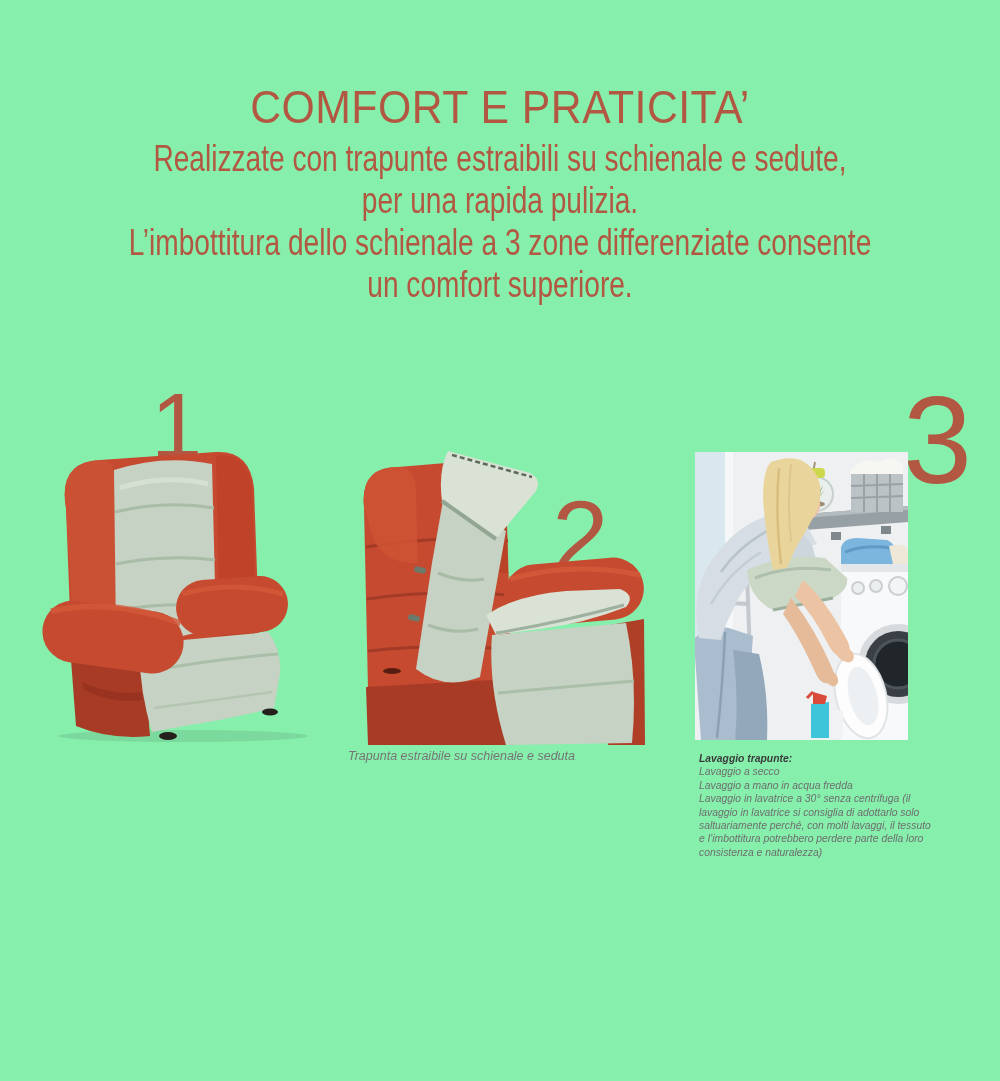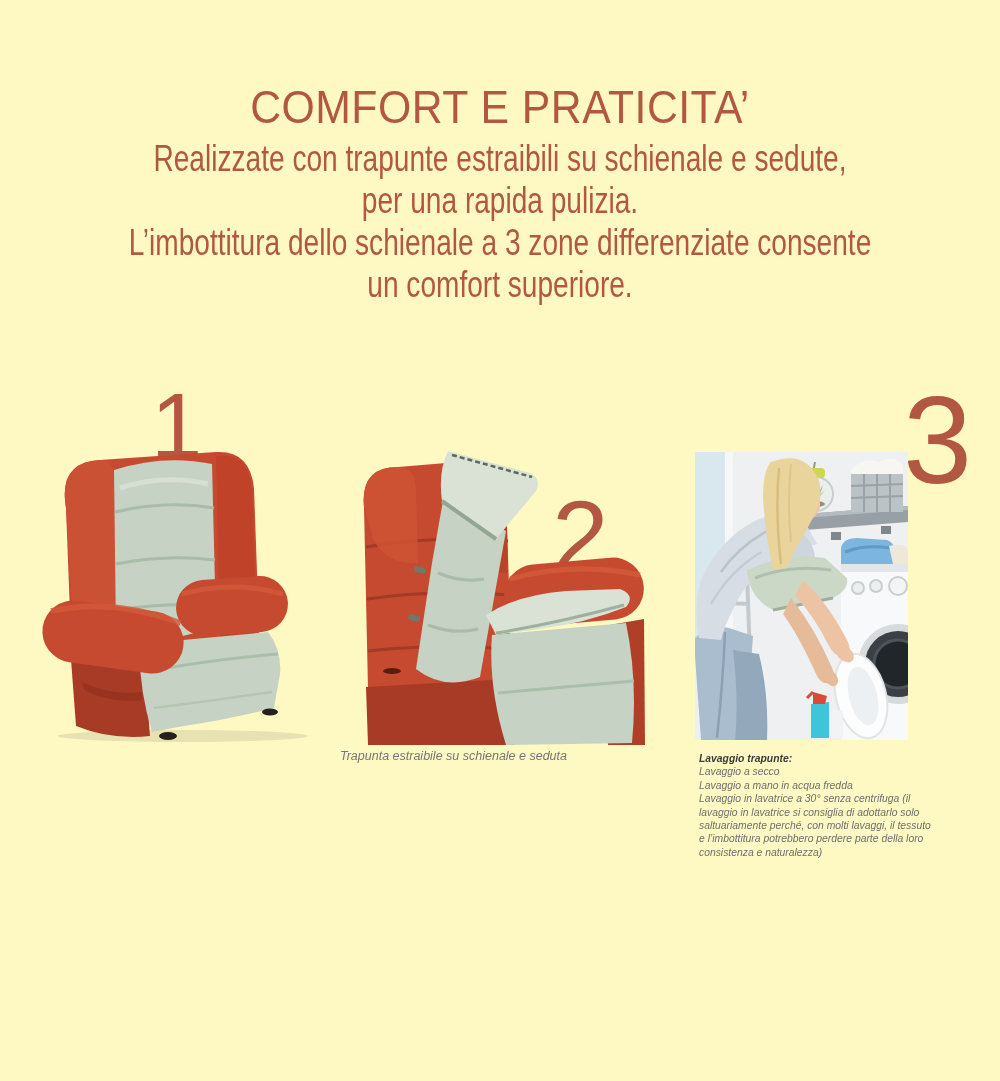--- a/index.html
+++ b/index.html
@@ -1,16 +1,16 @@
 <!DOCTYPE html>
 <html style="--accent: #b25742; --chairRed: #c64a30; --chairRedDark: #a83b25; --quiltGreen: #c6d2c3; --quiltGreenLight: #d9e2d4; --captionGray: #6e6e6e; --captionDark: #3b3b3b;"><head>
 <meta charset="utf-8">
 <style>
   html,body{margin:0;padding:0;background:#fff;}
-  .page{position:relative;width:1000px;height:1081px;background:#fef9c3;overflow:hidden;
+  .page{position:relative;width:1000px;height:1081px;background:#86efac;overflow:hidden;
         font-family:"Liberation Sans",sans-serif;}
 
   .title{position:absolute;left:0;right:0;top:53px;text-align:center;
          font-size:46px;font-weight:400;color:var(--accent);
          transform:scaleX(0.93);line-height:1;letter-spacing:0.5px;}
 
   .intro{position:absolute;left:0;right:0;top:138px;text-align:center;
          font-size:36px;line-height:42px;color:var(--accent);
          transform:scaleX(0.78);}
 
@@ -18,21 +18,21 @@
   .n1{left:151px;top:380px;font-size:92px;}
   .n2{left:552px;top:486px;font-size:102px;}
   .n3{left:903px;top:378px;font-size:124px;}
 
   figure{margin:0;padding:0;position:absolute;}
   .fig1{left:28px;top:448px;width:304px;height:294px;}
   .fig2{left:358px;top:443px;width:287px;height:302px;}
   .fig3{left:695px;top:452px;width:213px;height:288px;}
   figure svg{display:block;width:100%;height:100%;}
 
-  .caption2{position:absolute;left:340px;top:749px;width:300px;
+  .caption2{position:absolute;left:348px;top:749px;width:300px;
             font-size:12.5px;font-style:italic;color:#757575;white-space:nowrap;}
 
   .caption3{position:absolute;left:699px;top:752px;width:262px;
             font-size:11.5px;line-height:13.4px;font-style:italic;color:var(--captionGray);
             transform:scaleX(0.9);transform-origin:left top;}
   .caption3 .cap-title{font-weight:bold;color:var(--captionDark);}
 </style>
 </head>
 <body>
 

